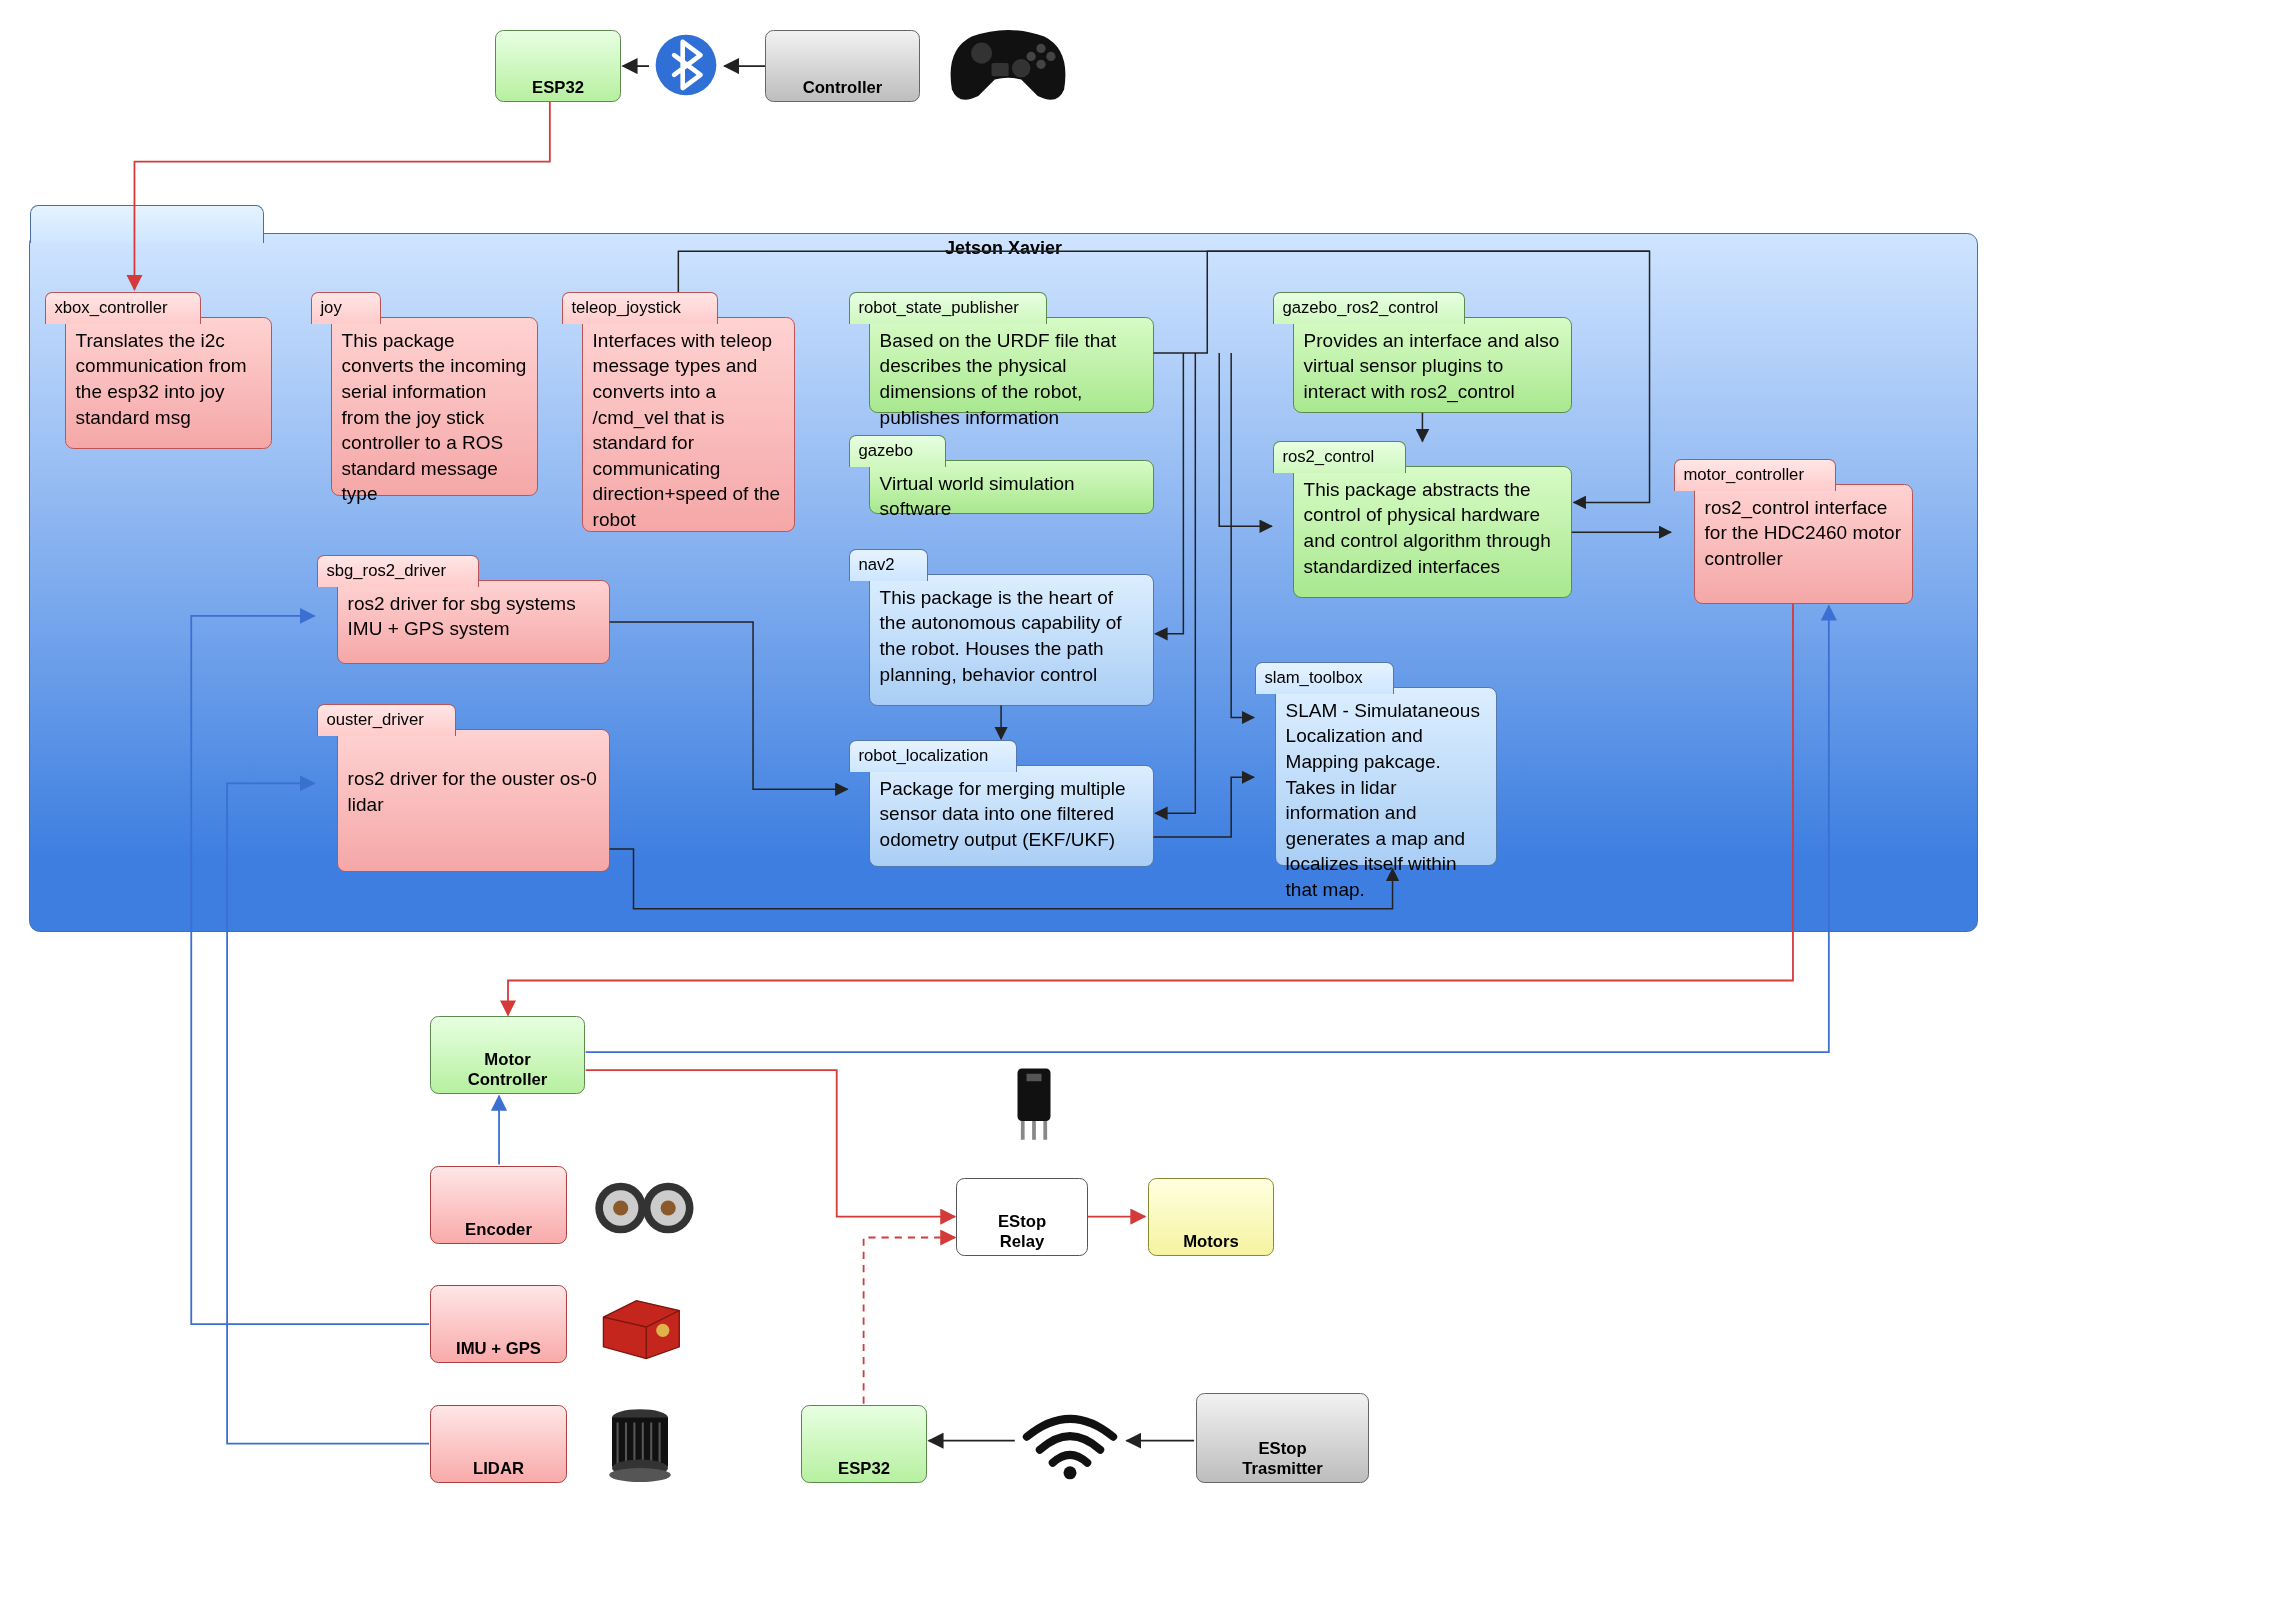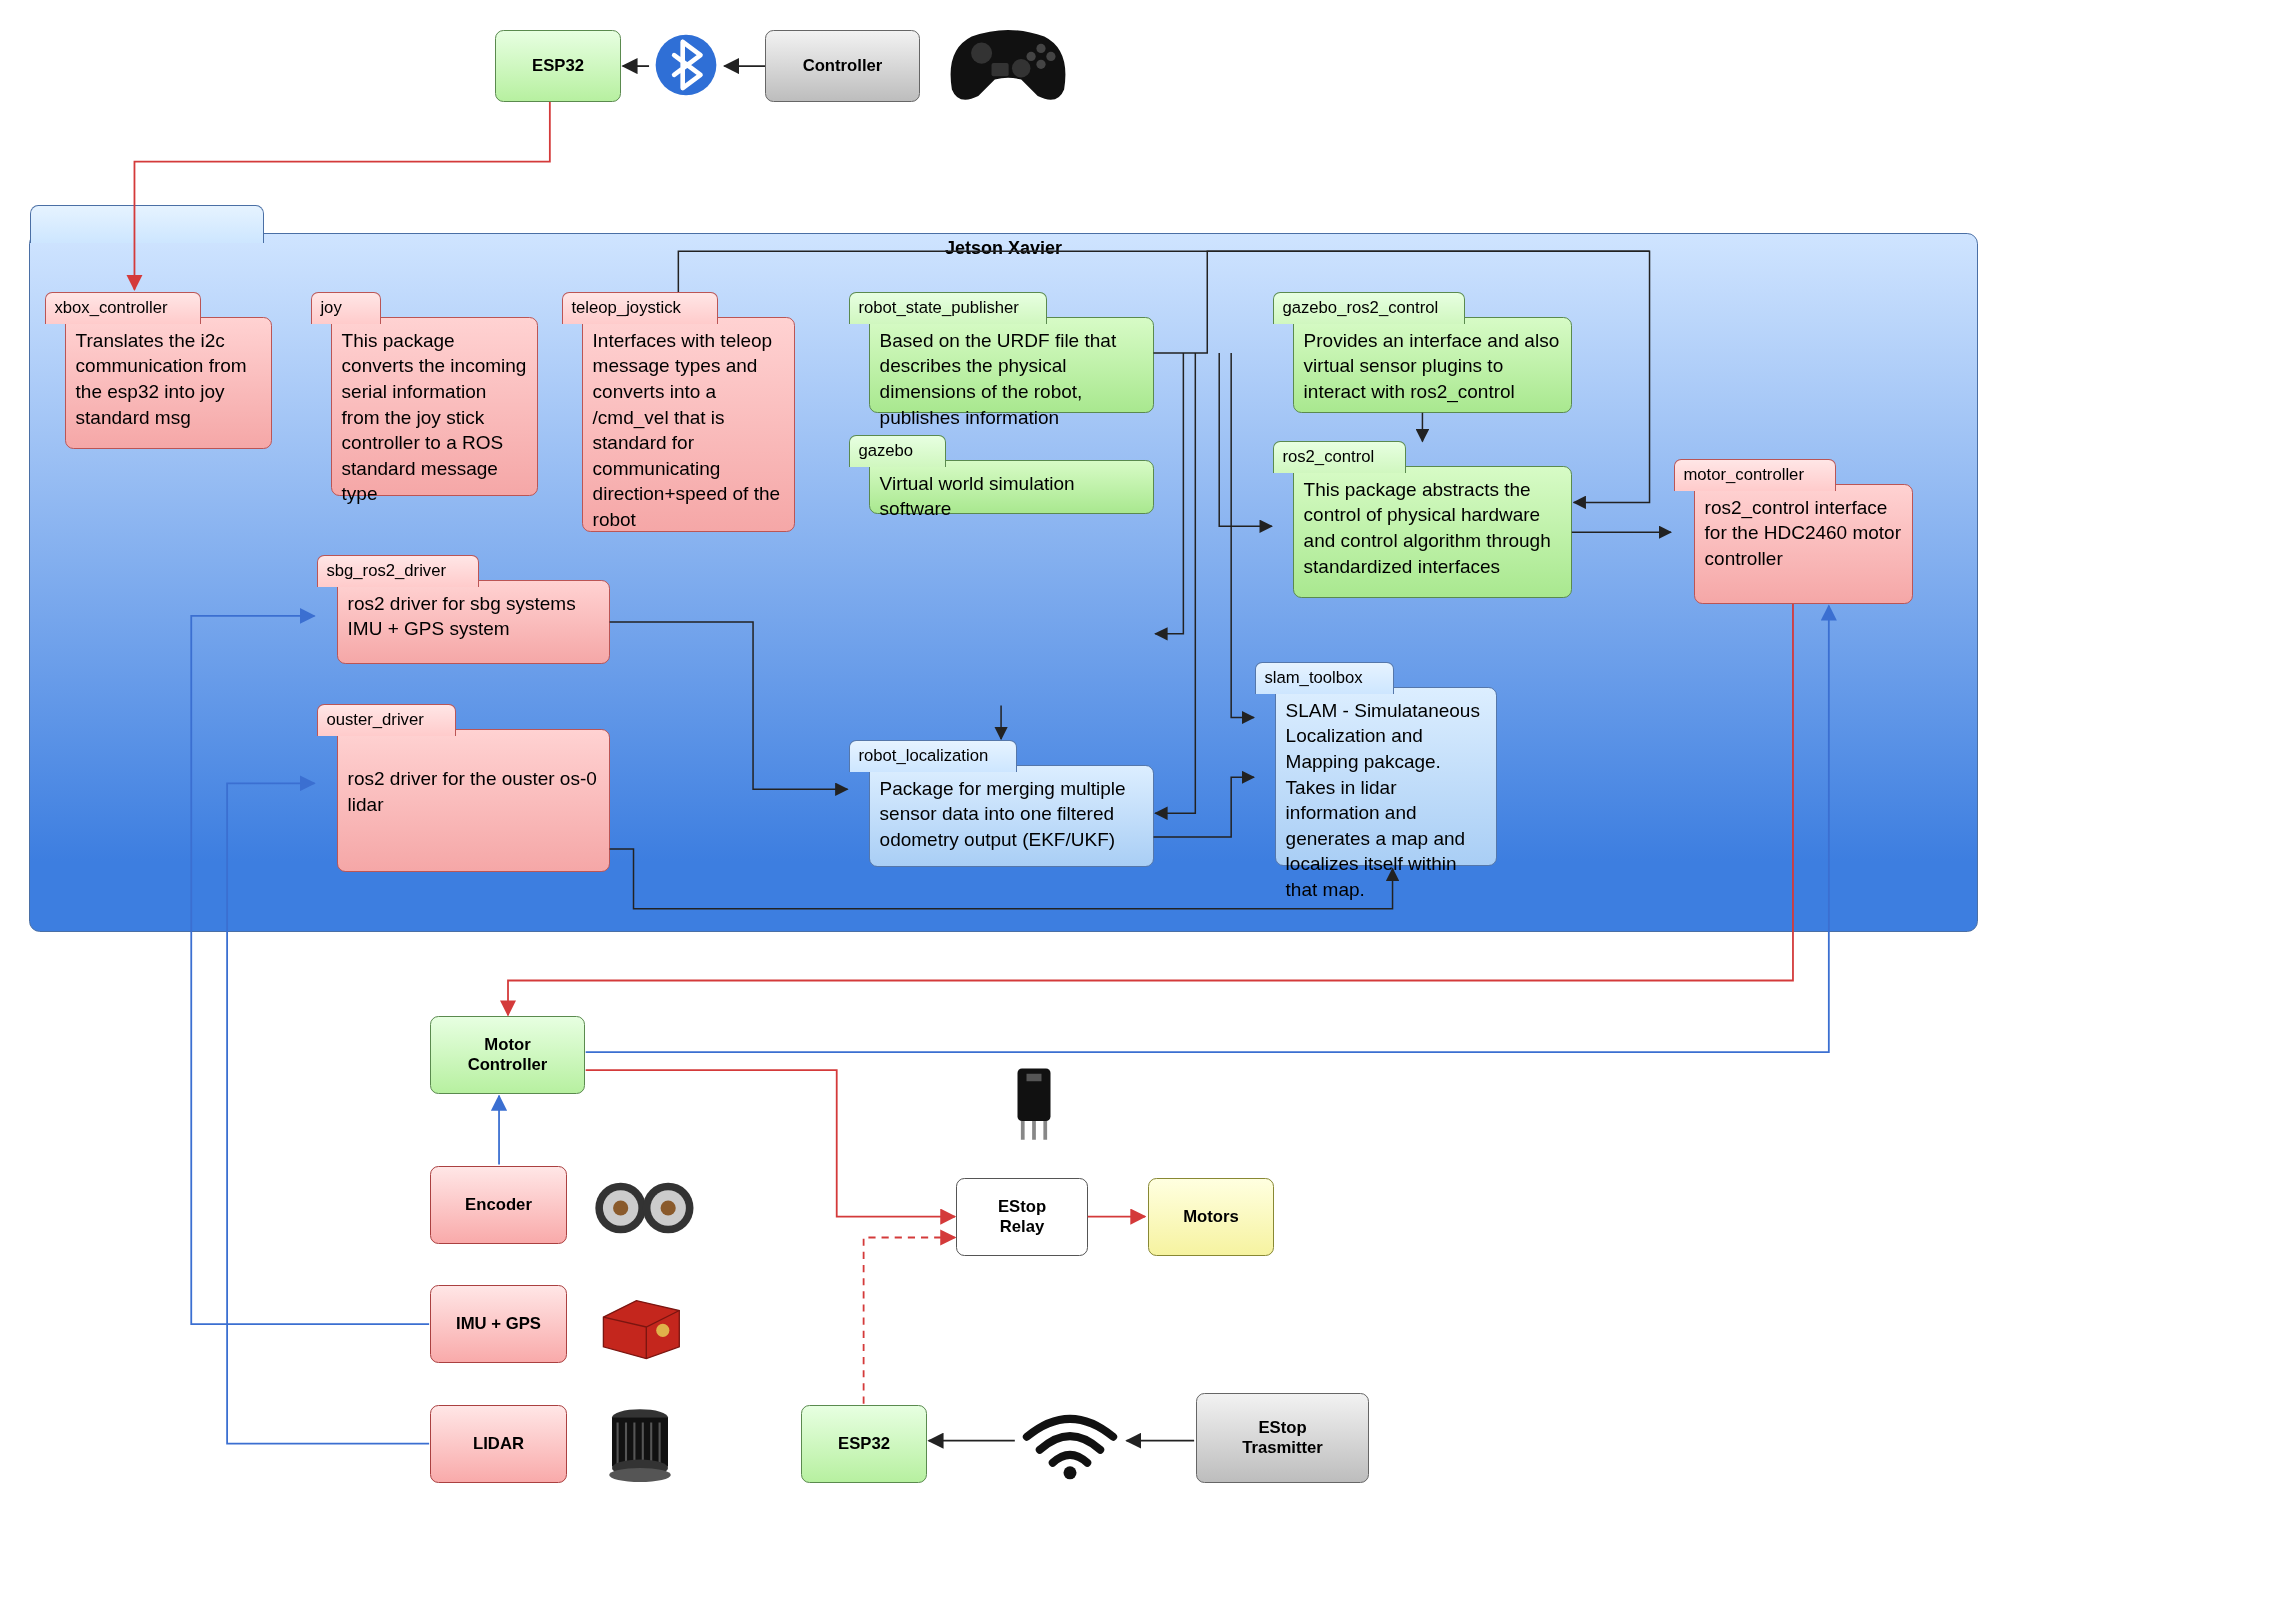--- a/index.html
+++ b/index.html
@@ -16,24 +16,24 @@
     position: relative;
     width: 2295px;
     height: 1606px;
   }
   .node {
     position: absolute;
     box-sizing: border-box;
     border: 1.2px solid #5b5b5b;
     border-radius: 8.4px;
     display: flex;
-    align-items: center;
+    align-items: flex-end;
     justify-content: center;
     text-align: center;
-    padding: 11px;
+    padding: 3px;
     font-weight: bold;
   }
   .node.green { background: linear-gradient(#e7ffe1,#b7f0a0); border-color:#5a8a4e; }
   .node.gray  { background: linear-gradient(#f2f2f2,#bdbdbd); border-color:#666; }
   .node.red   { background: linear-gradient(#ffe6e6,#f9aaaa); border-color:#aa4040; }
   .node.white { background:#ffffff; border-color:#555; }
   .node.yellow{ background: linear-gradient(#ffffe0,#f6f3a0); border-color:#888833; }
 
   .folder {
     position: absolute;
@@ -213,20 +213,26 @@
     <div class="body">ros2 driver for sbg systems IMU + GPS system</div>
   </div>
 
   <div class="folder red" style="left:317px; top:729px; width:293px; height:143px;">
     <div class="tab" style="width:120px;">
         <span>ouster_driver</span>
       </div>
     <div class="body" style="padding-top:36px;">ros2 driver for the ouster os-0 lidar</div>
   </div>
 
+  <div class="folder blue" style="left:849px; top:574px; width:305px; height:132px;">
+    <div class="tab" style="width:60px;">
+        <span>nav2</span>
+      </div>
+    <div class="body">This package is the heart of the autonomous capability of the robot. Houses the path planning, behavior control</div>
+  </div>
 
   <div class="folder blue" style="left:849px; top:765px; width:305px; height:102px;">
     <div class="tab" style="width:149px;">
         <span>robot_localization</span>
       </div>
     <div class="body">Package for merging multiple sensor data into one filtered odometry output (EKF/UKF)</div>
   </div>
 
   <div class="folder blue" style="left:1255px; top:687px; width:242px; height:179px;">
     <div class="tab" style="width:120px;">

